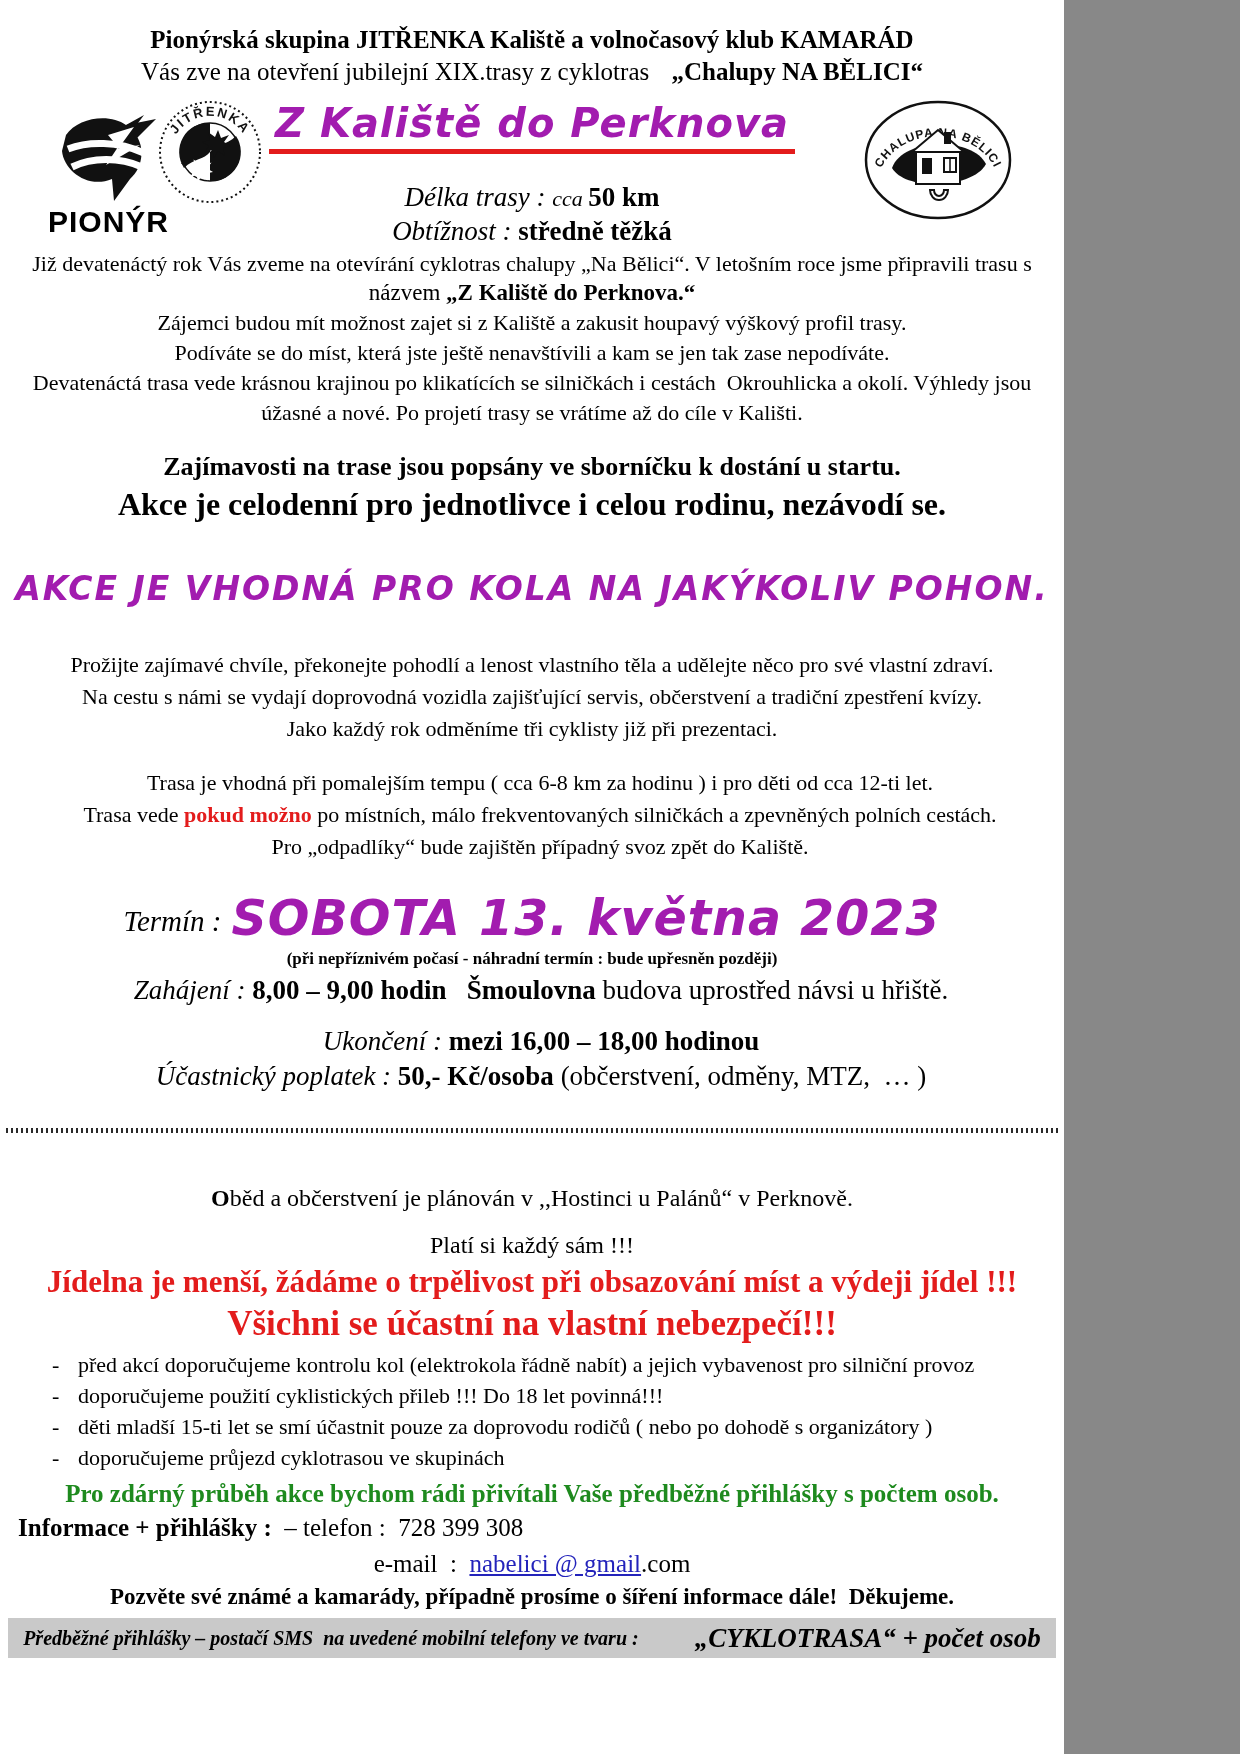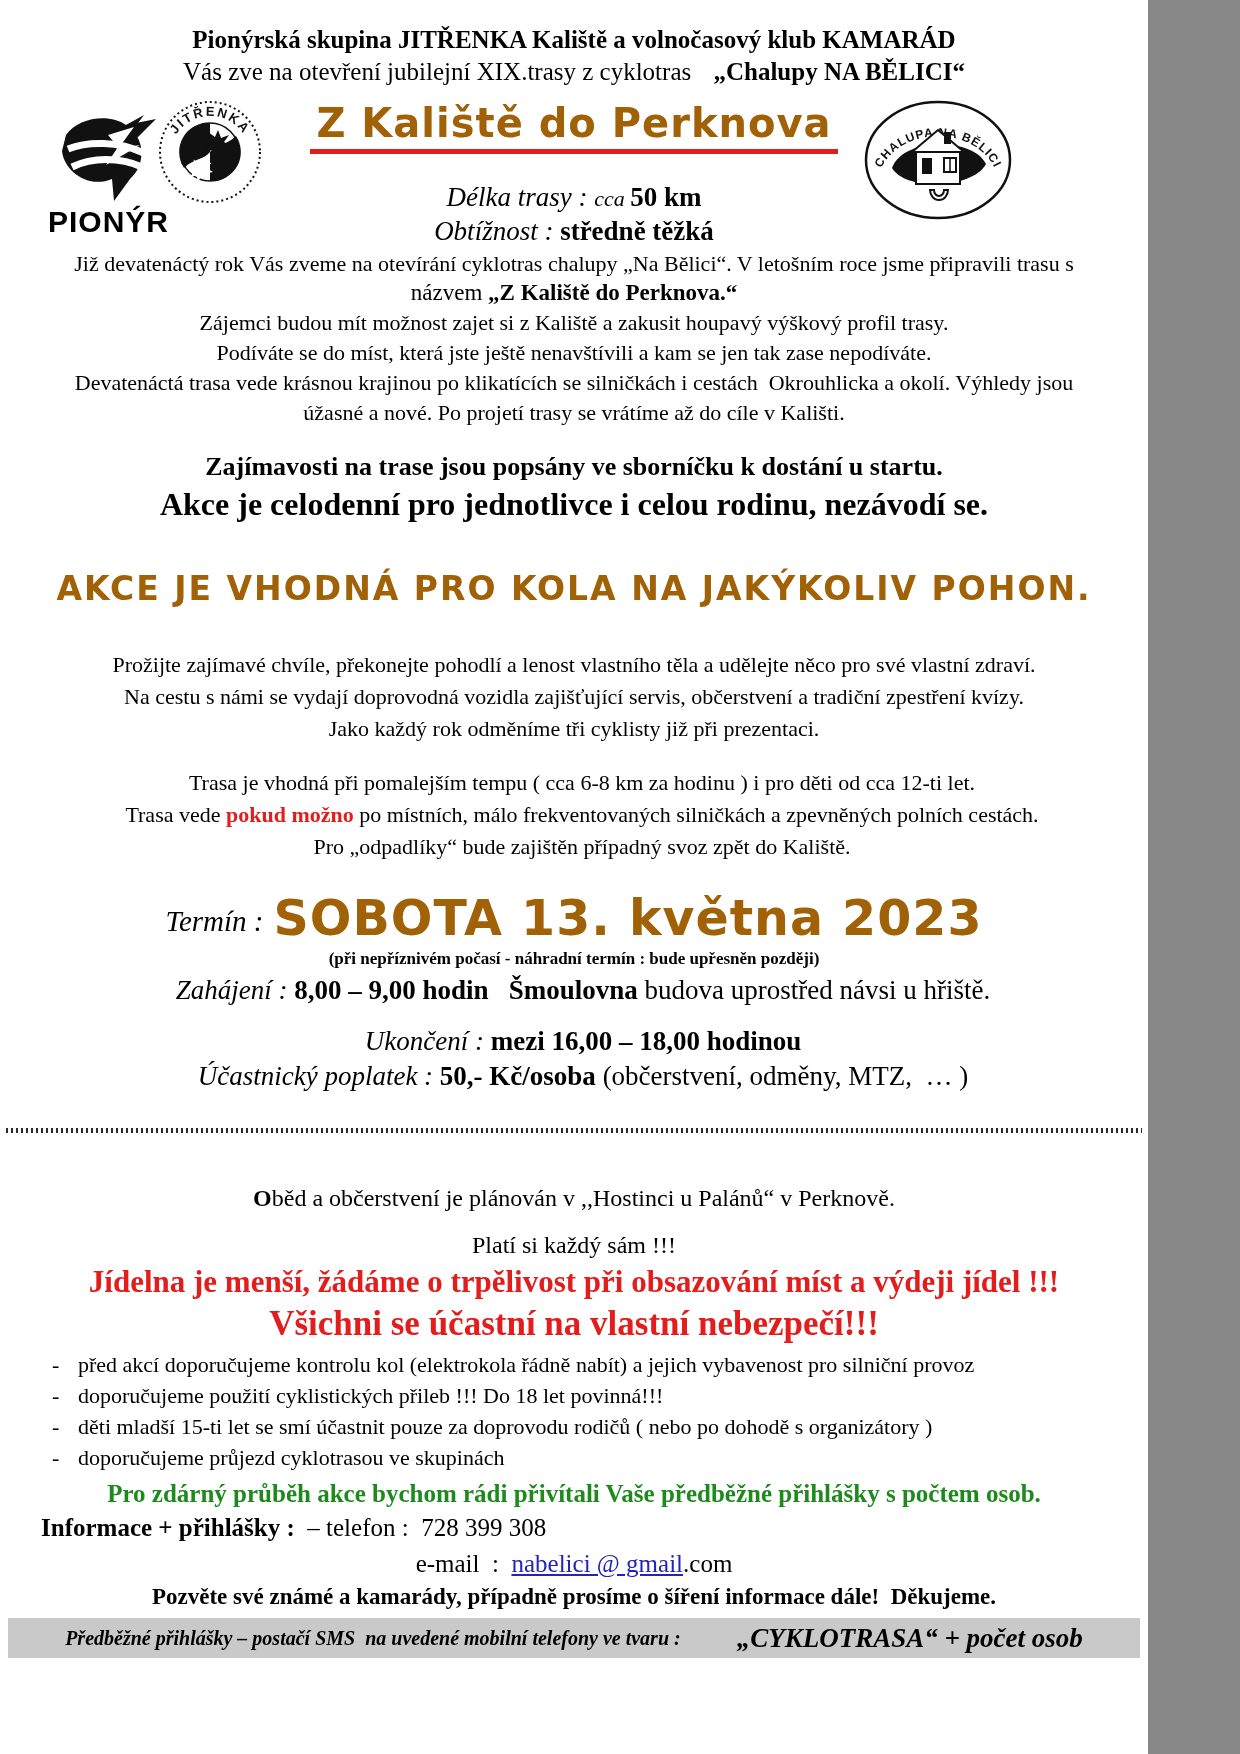--- a/index.html
+++ b/index.html
@@ -1,31 +1,31 @@
 <!DOCTYPE html>
 <html><head>
 <meta charset="utf-8">
 <style>
   html,body{margin:0;padding:0;background:#888;}
   .page{
     position:relative;
-    width:1148px;height:1754px;
+    width:1064px;height:1754px;
     background:#ffffff;
     font-family:"Liberation Serif", serif;
     color:#000;
     overflow:hidden;
   }
   .center{text-align:center;}
   .line{white-space:pre-wrap;}
   
   .hdr1{padding-top:26px;font-size:25px;font-weight:bold;}
   .hdr2{font-size:25px;margin-top:4px;}
   .hdr2 b{font-weight:bold;margin-left:16px;}
   
-  .comic{font-family:"DejaVu Sans", sans-serif;font-weight:bold;color:#a16207;}
+  .comic{font-family:"DejaVu Sans", sans-serif;font-weight:bold;color:#a21caf;font-style:italic;}
   .event-title-wrap{margin-top:14px;}
   .event-title{
     display:inline-block;font-size:40px;letter-spacing:1px;
     border-bottom:5px solid #e31c1c;padding:0 6px 3px 6px;
   }
   
   .logo{position:absolute;}
   #logo-pionyr{left:48px;top:105px;width:120px;}
   #logo-jitrenka{left:156px;top:98px;width:108px;}
   #logo-chalupa{left:862px;top:98px;width:152px;}
@@ -60,21 +60,21 @@
   }
   .obed{margin-top:52px;font-size:24px;}
   .plati{margin-top:20px;font-size:24px;}
   .jidelna{margin-top:5px;font-size:31px;font-weight:bold;}
   .nebezpeci{margin-top:4px;font-size:35px;font-weight:bold;}
   
   .rules{margin-top:8px;font-size:22px;}
   .rule{display:flex;padding-left:52px;margin-top:5px;}
   .rule .dash{width:26px;flex:none;}
   .green-note{margin-top:9px;font-size:25px;font-weight:bold;}
-  .info-line{margin-top:6px;padding-left:41px;font-size:25px;}
+  .info-line{margin-top:6px;padding-left:18px;font-size:25px;}
   .info-label{font-weight:bold;}
   .email-line{margin-top:8px;font-size:25px;}
   .email-link{color:#2323bb;text-decoration:underline;cursor:pointer;}
   .pozvete{margin-top:6px;font-size:23px;font-weight:bold;}
   .footer-bar{
     margin:8px 8px 0 8px;background:#c9c9c9;
     height:40px;display:flex;align-items:center;justify-content:center;gap:56px;
   }
   .footer-italic{font-style:italic;font-weight:bold;font-size:20px;}
   .footer-bold{font-style:italic;font-weight:bold;font-size:27px;}

